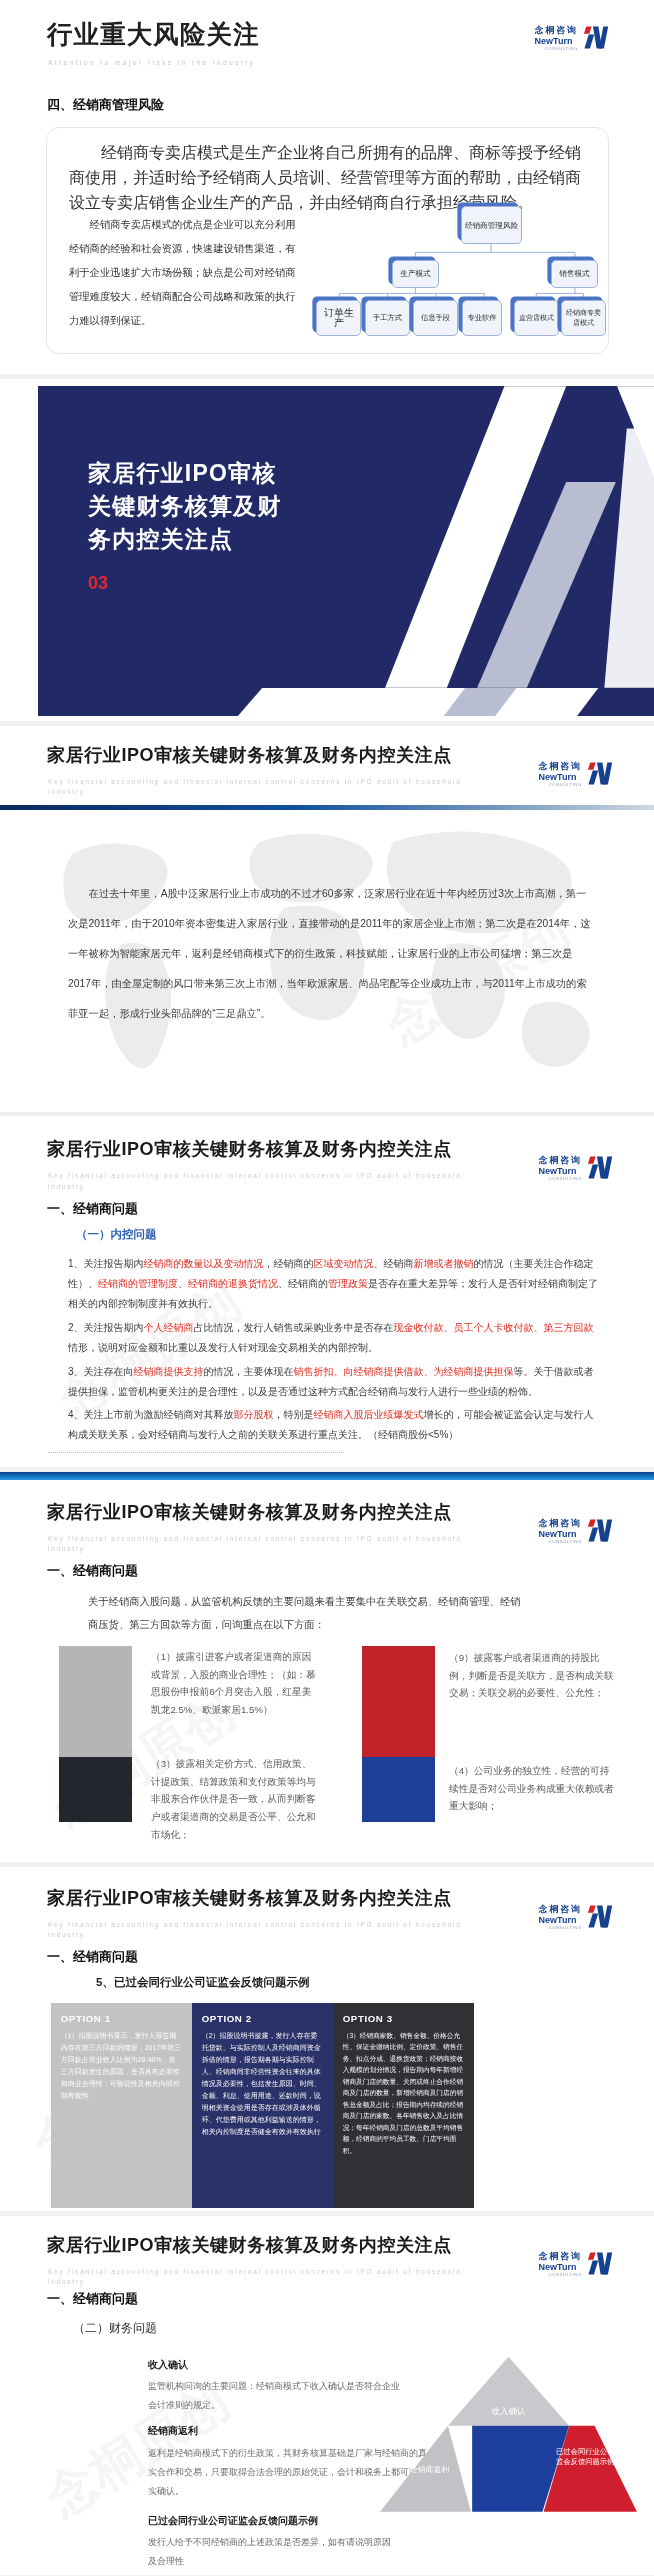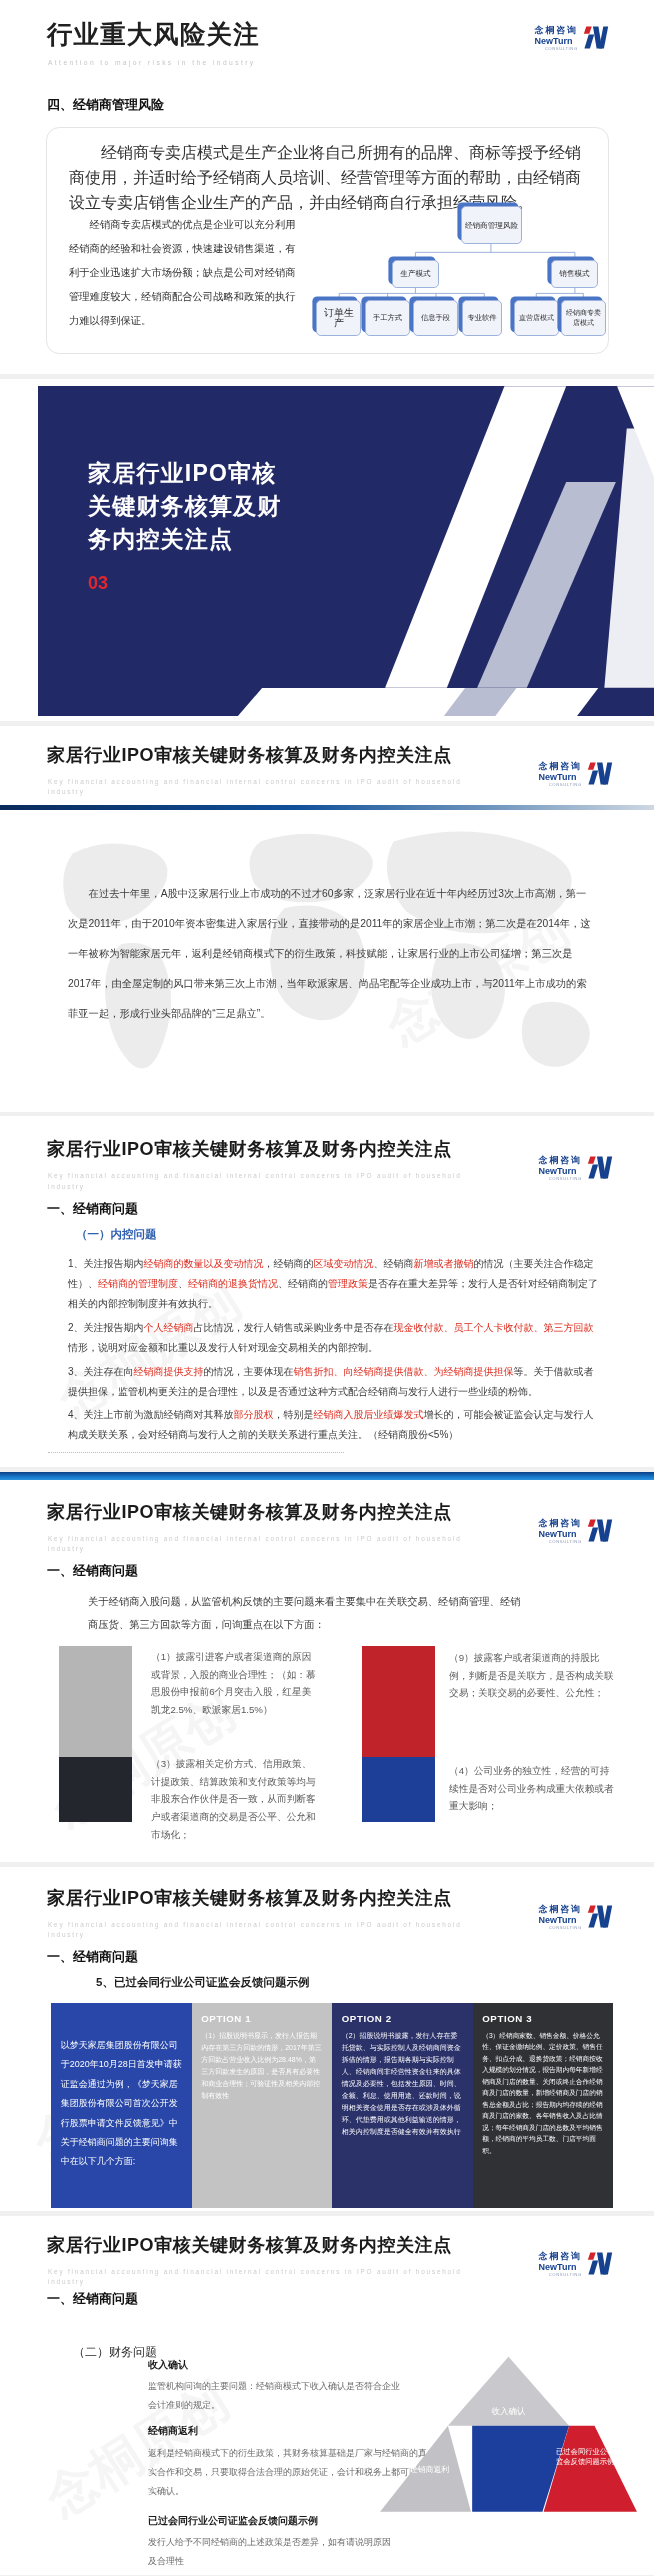--- a/index.html
+++ b/index.html
@@ -61,21 +61,21 @@
   .col { width:141px; height:205px; padding:9.7px; color:#fff; overflow:hidden; }
   .colA { background:#2847a8; padding-top:33px; font-size:9px; line-height:19.4px; }
   .colB { background:#c3c3c3; }
   .colC { background:#2b3169; }
   .colD { background:#2f3135; }
   .opt-label { font-size:9.7px; font-weight:700; letter-spacing:0.6px; margin-bottom:6px; }
   .opt-text { font-size:7px; line-height:12px; }
   .colD .opt-text { font-size:6.7px; line-height:11.5px; }
 
   
-  .s7-sub { left:73px; top:104px; font-size:12px; color:#2a2a2a;margin-top:24px; }
+  .s7-sub { left:73px; top:104px; font-size:12px; color:#2a2a2a; }
   .blk-h { position:absolute; left:148px; font-size:10px; font-weight:700; color:#1c1c1c; }
   .blk-p { position:absolute; left:148px; font-size:9px; line-height:19px; color:#6b6b6b; }
   .pyr { left:380px; top:137px; width:257px; height:166px; }
   .pyr-label { position:absolute; color:#fff; text-align:center; }
 </style>
 </head>
 <body>
 
 <div class="slide" style="height:374px">
   <div class="wm" style="left:36px;top:182px">念桐原创</div>
@@ -269,21 +269,20 @@
       <polygon points="11,17 20,17 13,40 4,40" fill="#16418e"></polygon>
       <polygon points="18,4 27,4 33,40 24,40" fill="#16418e"></polygon>
       <polygon points="35,4 43,4 36,40 28,40" fill="#16418e"></polygon>
     </svg>
   </div>
 
   <div class="sec" style="top:81px">一、经销商问题</div>
   <div class="abs s6-head">5、已过会同行业公司证监会反馈问题示例</div>
 
   <div class="abs s6-cols">
-    <div class="col colA">以梦天家居集团股份有限公司于2020年10月28日首发申请获证监会通过为例，《梦天家居集团股份有限公司首次公开发行股票申请文件反馈意见》中关于经销商问题的主要问询集中在以下几个方面:</div>
     <div class="col colB">
       <div class="opt-label">OPTION 1</div>
       <div class="opt-text">（1）招股说明书显示，发行人报告期内存在第三方回款的情形，2017年第三方回款占营业收入比例为28.48%，第三方回款发生的原因，是否具有必要性和商业合理性；可验证性及相关内部控制有效性</div>
     </div>
     <div class="col colC">
       <div class="opt-label">OPTION 2</div>
       <div class="opt-text">（2）招股说明书披露，发行人存在委托贷款、与实际控制人及经销商间资金拆借的情形，报告期各期与实际控制人、经销商间非经营性资金往来的具体情况及必要性，包括发生原因、时间、金额、利息、使用用途、还款时间，说明相关资金使用是否存在或涉及体外循环、代垫费用或其他利益输送的情形，相关内控制度是否健全有效并有效执行</div>
     </div>
     <div class="col colD">
       <div class="opt-label">OPTION 3</div>

